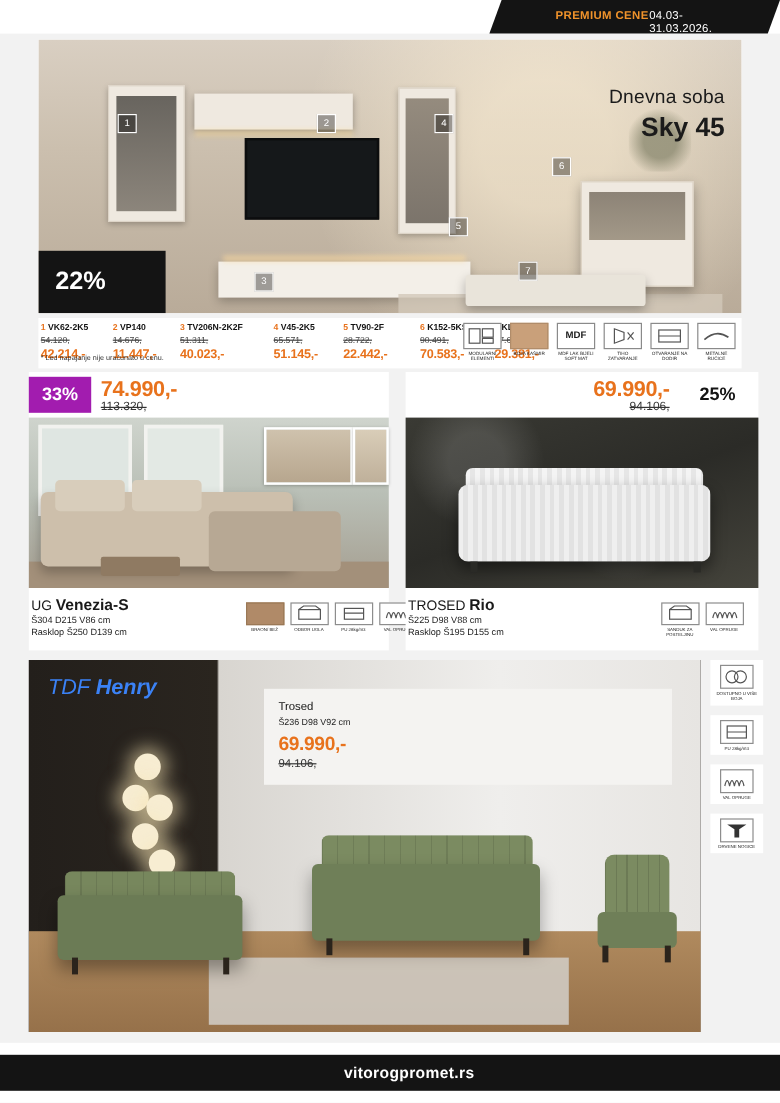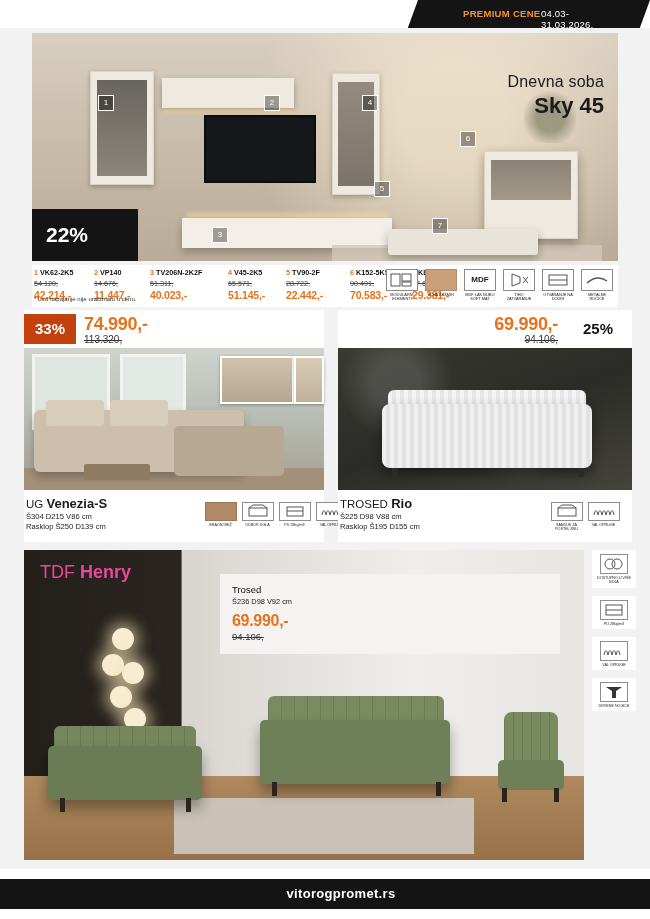--- a/index.html
+++ b/index.html
@@ -95,21 +95,21 @@
     box-shadow:0 6px 12px rgba(0,0,0,.45);
     background-image:repeating-linear-gradient(90deg,#efefef 0 4px,#e2e2e2 4px 8px);}
   .pb-back{position:absolute;left:50px;top:42px;width:198px;height:26px;background:#f4f4f4;border-radius:6px;
     background-image:repeating-linear-gradient(90deg,#f4f4f4 0 4px,#e6e6e6 4px 8px);}
   .pb-leg{position:absolute;top:120px;width:6px;height:9px;background:#2a2a26;}
 
   .inset-thumb{position:absolute;background:#fff;border:2px solid #fff;box-shadow:0 1px 3px rgba(0,0,0,.3);}
   .thumb-a1{left:196px;top:46px;width:70px;height:44px;background:linear-gradient(180deg,#cfc2ad,#b7a68e);}
   .thumb-a2{left:270px;top:46px;width:26px;height:44px;background:linear-gradient(180deg,#d9cdb8,#bfb09a);}
 
-  .disc-box{position:absolute;background:#c2410c;color:#fff;font-weight:bold;}
+  .disc-box{position:absolute;background:#a21caf;color:#fff;font-weight:bold;}
   .discA{left:0;top:4px;width:52px;height:30px;font-size:15px;line-height:30px;text-align:center;}
   .priceA-new{position:absolute;left:60px;top:4px;font-size:18px;color:#e8721c;font-weight:bold;letter-spacing:-.3px;}
   .priceA-old{position:absolute;left:60px;top:24px;font-size:10px;color:#333;text-decoration:line-through;}
 
   .priceB-new{position:absolute;right:74px;top:4px;font-size:18px;color:#e8721c;font-weight:bold;letter-spacing:-.3px;}
   .priceB-old{position:absolute;right:74px;top:24px;font-size:10px;color:#333;text-decoration:line-through;}
   .discB{right:4px;top:4px;width:60px;height:30px;font-size:15px;line-height:30px;text-align:center;background:#ffffff;color:#141414;border:0;}
 
   .p-name{position:absolute;font-size:11.5px;}
   .p-name b{font-size:13px;}
@@ -120,21 +120,21 @@
   .feat .fbox{width:30px;height:17px;margin:0 auto;border:1px solid #8d8d8d;background:#fff;position:relative;}
   .feat .fcap{font-size:3.7px;line-height:1.15;margin-top:2px;color:#222;}
   .feat.sw .fbox{background:#b08a68;border-color:#9a7856;}
 
   
   .henry{left:24px;top:550px;width:560px;height:310px;background:#1e1b18;overflow:hidden;}
   .henry-bg{position:absolute;left:0;top:0;width:560px;height:310px;
     background:linear-gradient(90deg,#231f1b 0%,#2a251f 28%,#d8d5d0 28.3%,#efeeec 70%,#e7e5e2 100%);}
   .h-floor{position:absolute;left:0;bottom:0;width:560px;height:84px;background:linear-gradient(180deg,#b08a5e,#96714a);}
   .h-rug2{position:absolute;left:150px;bottom:6px;width:300px;height:56px;background:#cfcac2;opacity:.9;}
-  .henry-title{position:absolute;left:16px;top:12px;color:#ec4899;font-size:18px;}
+  .henry-title{position:absolute;left:16px;top:12px;color:#3b82f6;font-size:18px;font-style:italic;}
   .henry-title b{font-weight:bold;}
   .lamp{position:absolute;left:78px;top:78px;width:46px;height:120px;}
   .lamp i{position:absolute;width:22px;height:22px;border-radius:50%;background:#f7edd2;box-shadow:0 0 14px 6px rgba(247,230,180,.55);}
   .sofa-big{position:absolute;left:236px;top:170px;width:190px;height:64px;background:#6f7f58;border-radius:5px;
      box-shadow:0 8px 14px rgba(0,0,0,.35);}
   .sofa-big-back{position:absolute;left:244px;top:146px;width:176px;height:34px;background:#7b8b61;border-radius:6px;
      background-image:repeating-linear-gradient(90deg,rgba(0,0,0,.10) 0 1px,rgba(0,0,0,0) 1px 13px);}
   .sofa-small{position:absolute;left:24px;top:196px;width:154px;height:54px;background:#6b7b55;border-radius:5px;
      box-shadow:0 8px 14px rgba(0,0,0,.35);}
   .sofa-small-back{position:absolute;left:30px;top:176px;width:142px;height:30px;background:#77875d;border-radius:6px;

